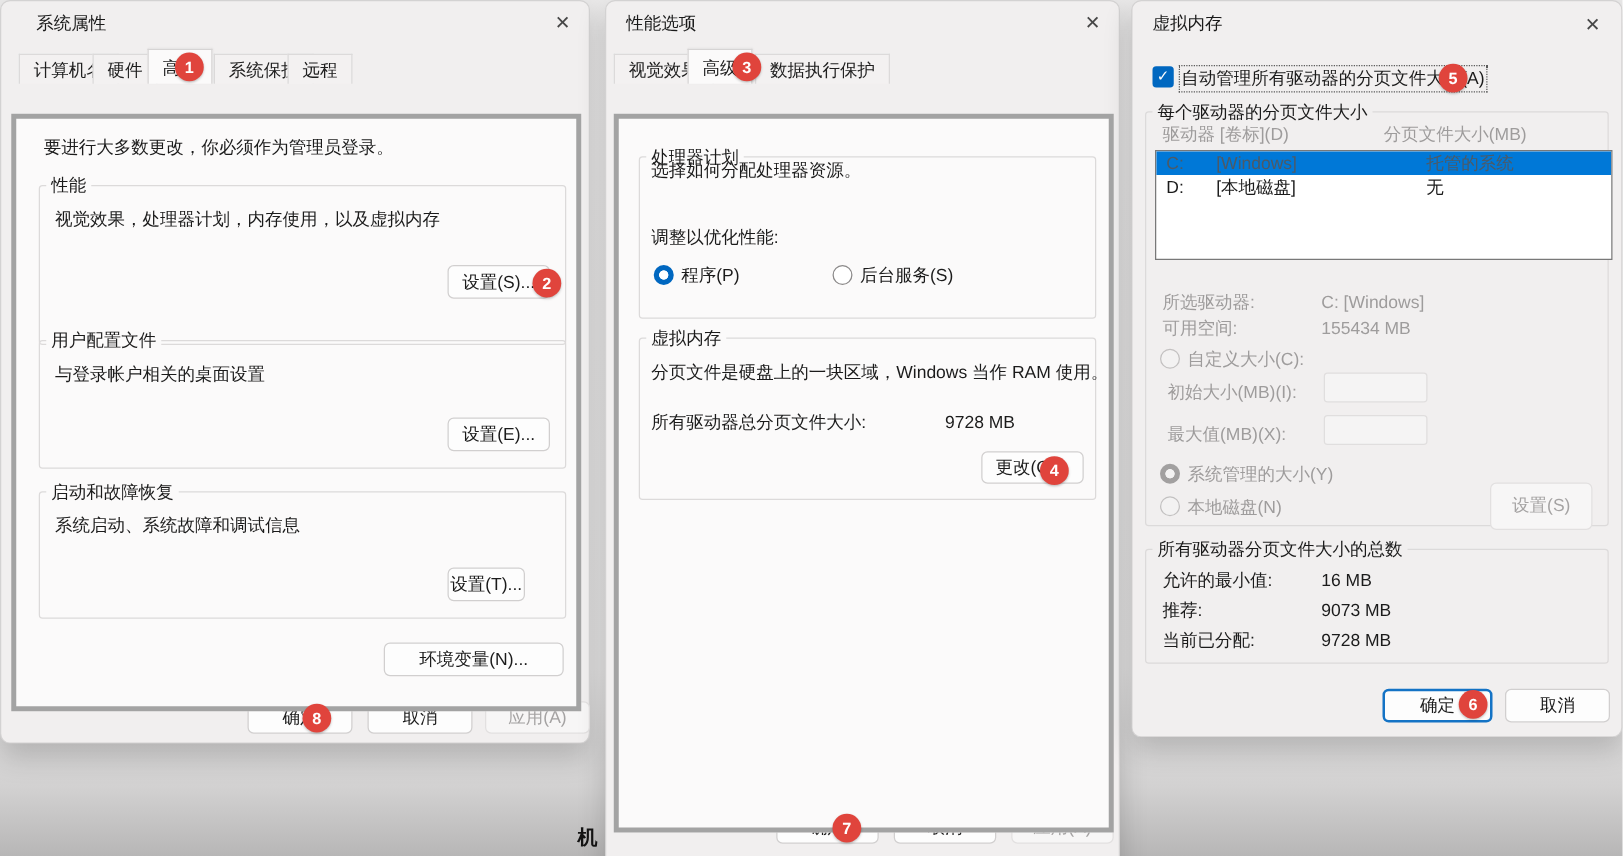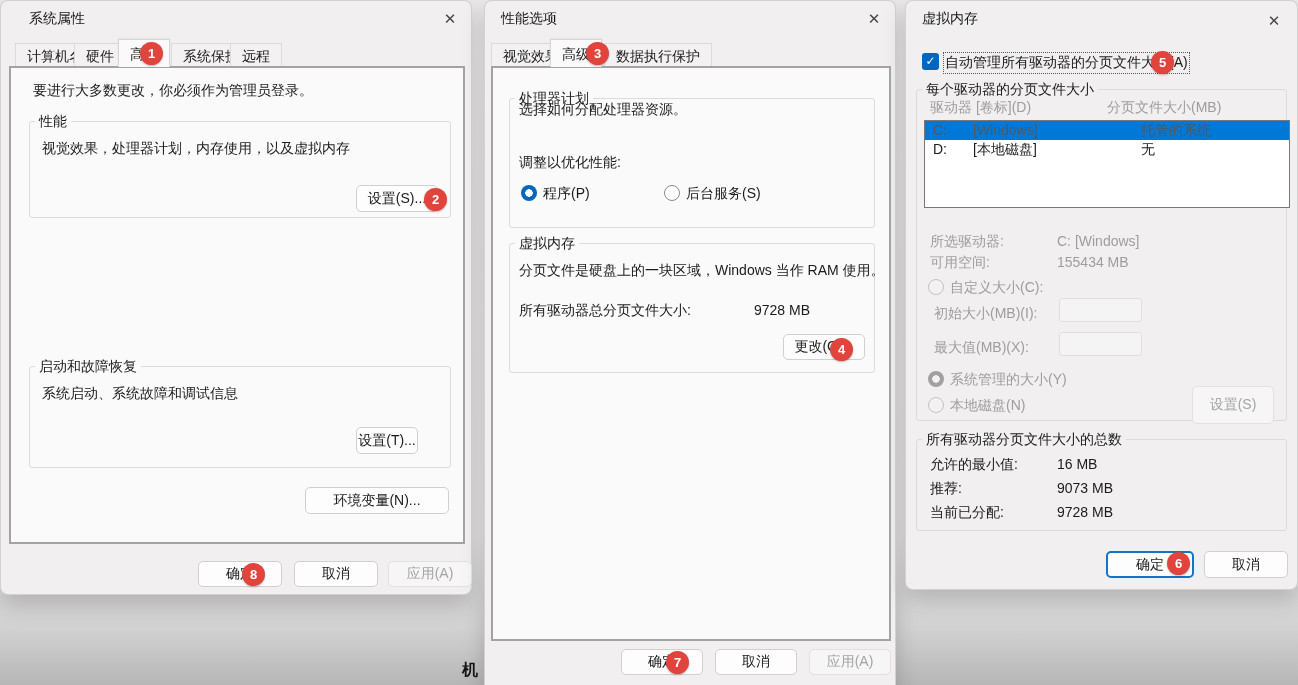--- a/index.html
+++ b/index.html
@@ -19,21 +19,21 @@
   .title { position:absolute; left:28px; top:9px; font-size:14px; color:#1a1a1a; }
   .title2 { left:16px; }
   .close { position:absolute; top:6px; width:26px; height:24px; text-align:center; line-height:24px;
            color:#474747; font-size:15px; cursor:default; border-radius:4px; }
   
   .tabs { position:absolute; height:28px; }
   .tab { position:absolute; bottom:0; height:24px; padding:0 11px; line-height:24px;
          background:#f3f1f1; border:1px solid #dcdada; border-bottom:none; font-size:14px; color:#202020; }
   .tab.selected { height:28px; line-height:28px; background:#fbfafa; z-index:3;
                   border-color:#d6d4d4; box-shadow:0 -1px 2px rgba(0,0,0,0.05); }
-  .panel { position:absolute; background:#fbfafa; border:2px solid #a3a3a3; z-index:1; }
+  .panel { position:absolute; background:#fbfafa; border:4px solid #a3a3a3; z-index:1;margin-top:25px; }
   
   .groupbox { position:absolute; border:1px solid #dcdada; border-radius:3px; }
   .gb-label { position:absolute; top:-9px; left:5px; padding:0 4px; font-size:14px; line-height:17px; }
   .gb-label.on-panel { background:#fbfafa; }
   .gb-label.on-dlg { background:#f1efef; }
   .gb-text { position:absolute; font-size:14px; color:#1b1b1b; white-space:nowrap; }
   
   .btn { position:absolute; background:#fdfdfd; border:1px solid #d1cfcf; border-radius:5px;
          font-size:14px; color:#1b1b1b; text-align:center; cursor:default;
          display:flex; align-items:center; justify-content:center; }
@@ -81,27 +81,32 @@
     <div class="tab" style="left:59px;">硬件</div>
     <div class="tab selected" style="left:103px;">高级</div>
     <div class="tab" style="left:156px;">系统保护</div>
     <div class="tab" style="left:215px;">远程</div>
   </div>
   <div class="badge" style="left:139px;top:41px;">1</div>
 
   <div class="panel" style="left:8px;top:65px;width:456px;height:478px;">
     <div class="gb-text" style="left:22px;top:14px;">要进行大多数更改，你必须作为管理员登录。</div>
 
-    <div class="groupbox" style="left:18px;top:53px;width:422px;height:97px;">
+    <div class="groupbox" style="left:18px;top:53px;width:422px;height:128px;">
       <span class="gb-label on-panel">性能</span>
       <div class="gb-text" style="left:12px;top:18px;">视觉效果，处理器计划，内存使用，以及虚拟内存</div>
       <div class="btn" style="left:326px;top:63px;width:82px;height:27px;">设置(S)...</div>
     </div>
     <div class="badge" style="left:413px;top:120px;">2</div>
 
+    <div class="groupbox" style="left:18px;top:177px;width:422px;height:103px;">
+      <span class="gb-label on-panel">用户配置文件</span>
+      <div class="gb-text" style="left:12px;top:18px;">与登录帐户相关的桌面设置</div>
+      <div class="btn" style="left:326px;top:61px;width:82px;height:27px;">设置(E)...</div>
+    </div>
 
     <div class="groupbox" style="left:18px;top:298px;width:422px;height:102px;">
       <span class="gb-label on-panel">启动和故障恢复</span>
       <div class="gb-text" style="left:12px;top:18px;">系统启动、系统故障和调试信息</div>
       <div class="btn" style="left:326px;top:60px;width:62px;height:27px;">设置(T)...</div>
     </div>
 
     <div class="btn" style="left:294px;top:419px;width:144px;height:27px;">环境变量(N)...</div>
   </div>
 

